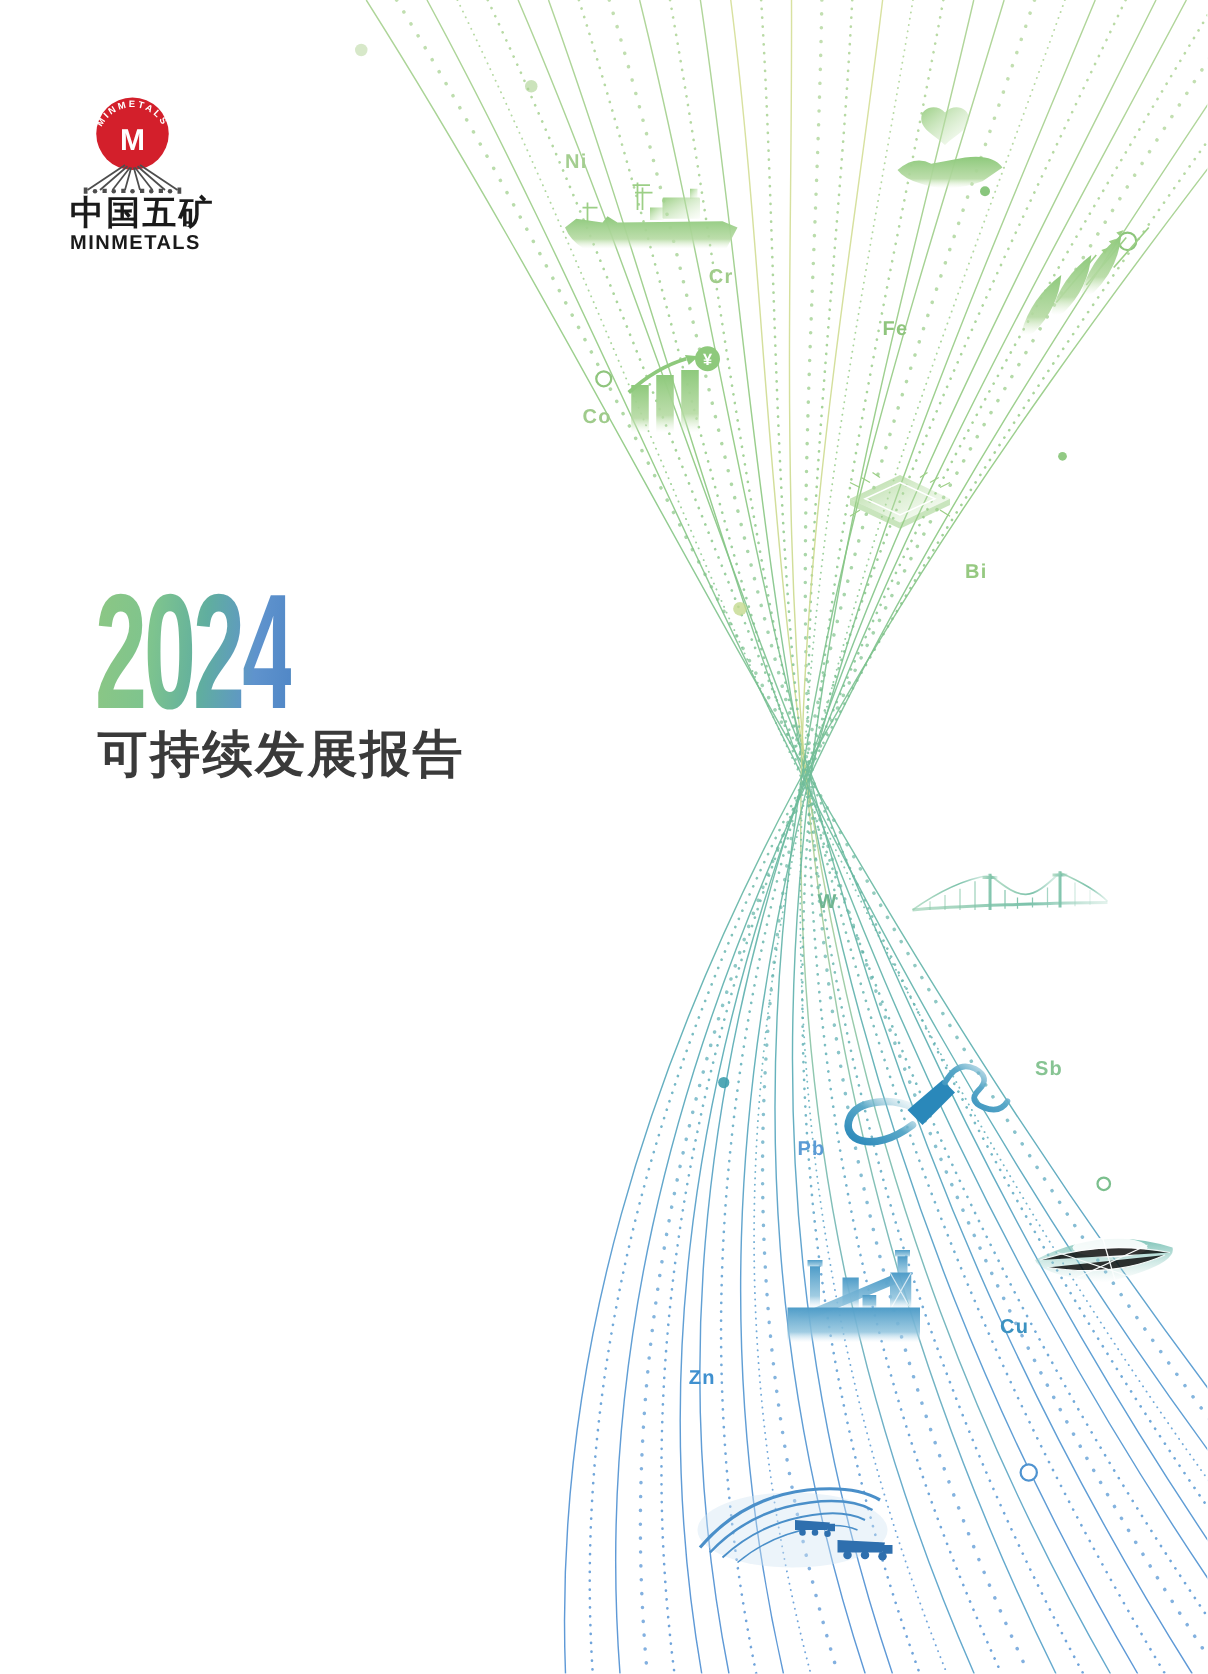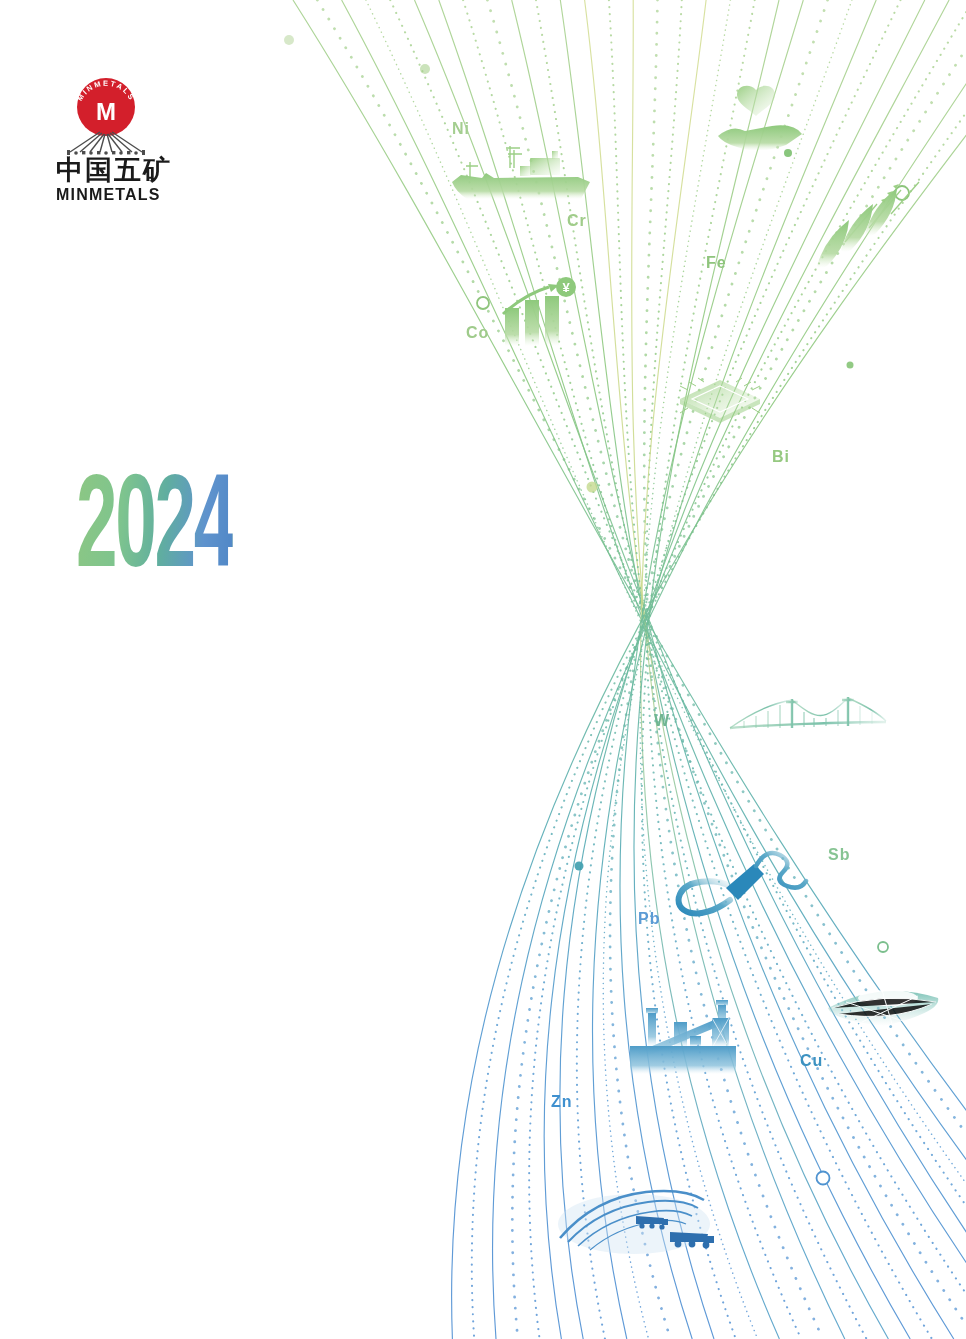--- a/index.html
+++ b/index.html
@@ -304,14 +304,15 @@
           <rect x="71" y="75" width="3.4" height="3.4"></rect>
         <circle cx="80" cy="77" r="1.8"></circle>
           <rect x="86" y="74" width="3" height="5"></rect>
       </g>
     </svg>
     <div class="logo-cn">中国五矿</div>
     <div class="logo-en">MINMETALS</div>
   </div>
 
   <div class="year">2024</div>
+  <h1 class="report-title">可持续发展报告</h1>
 
 </div>
 
 </body></html>

